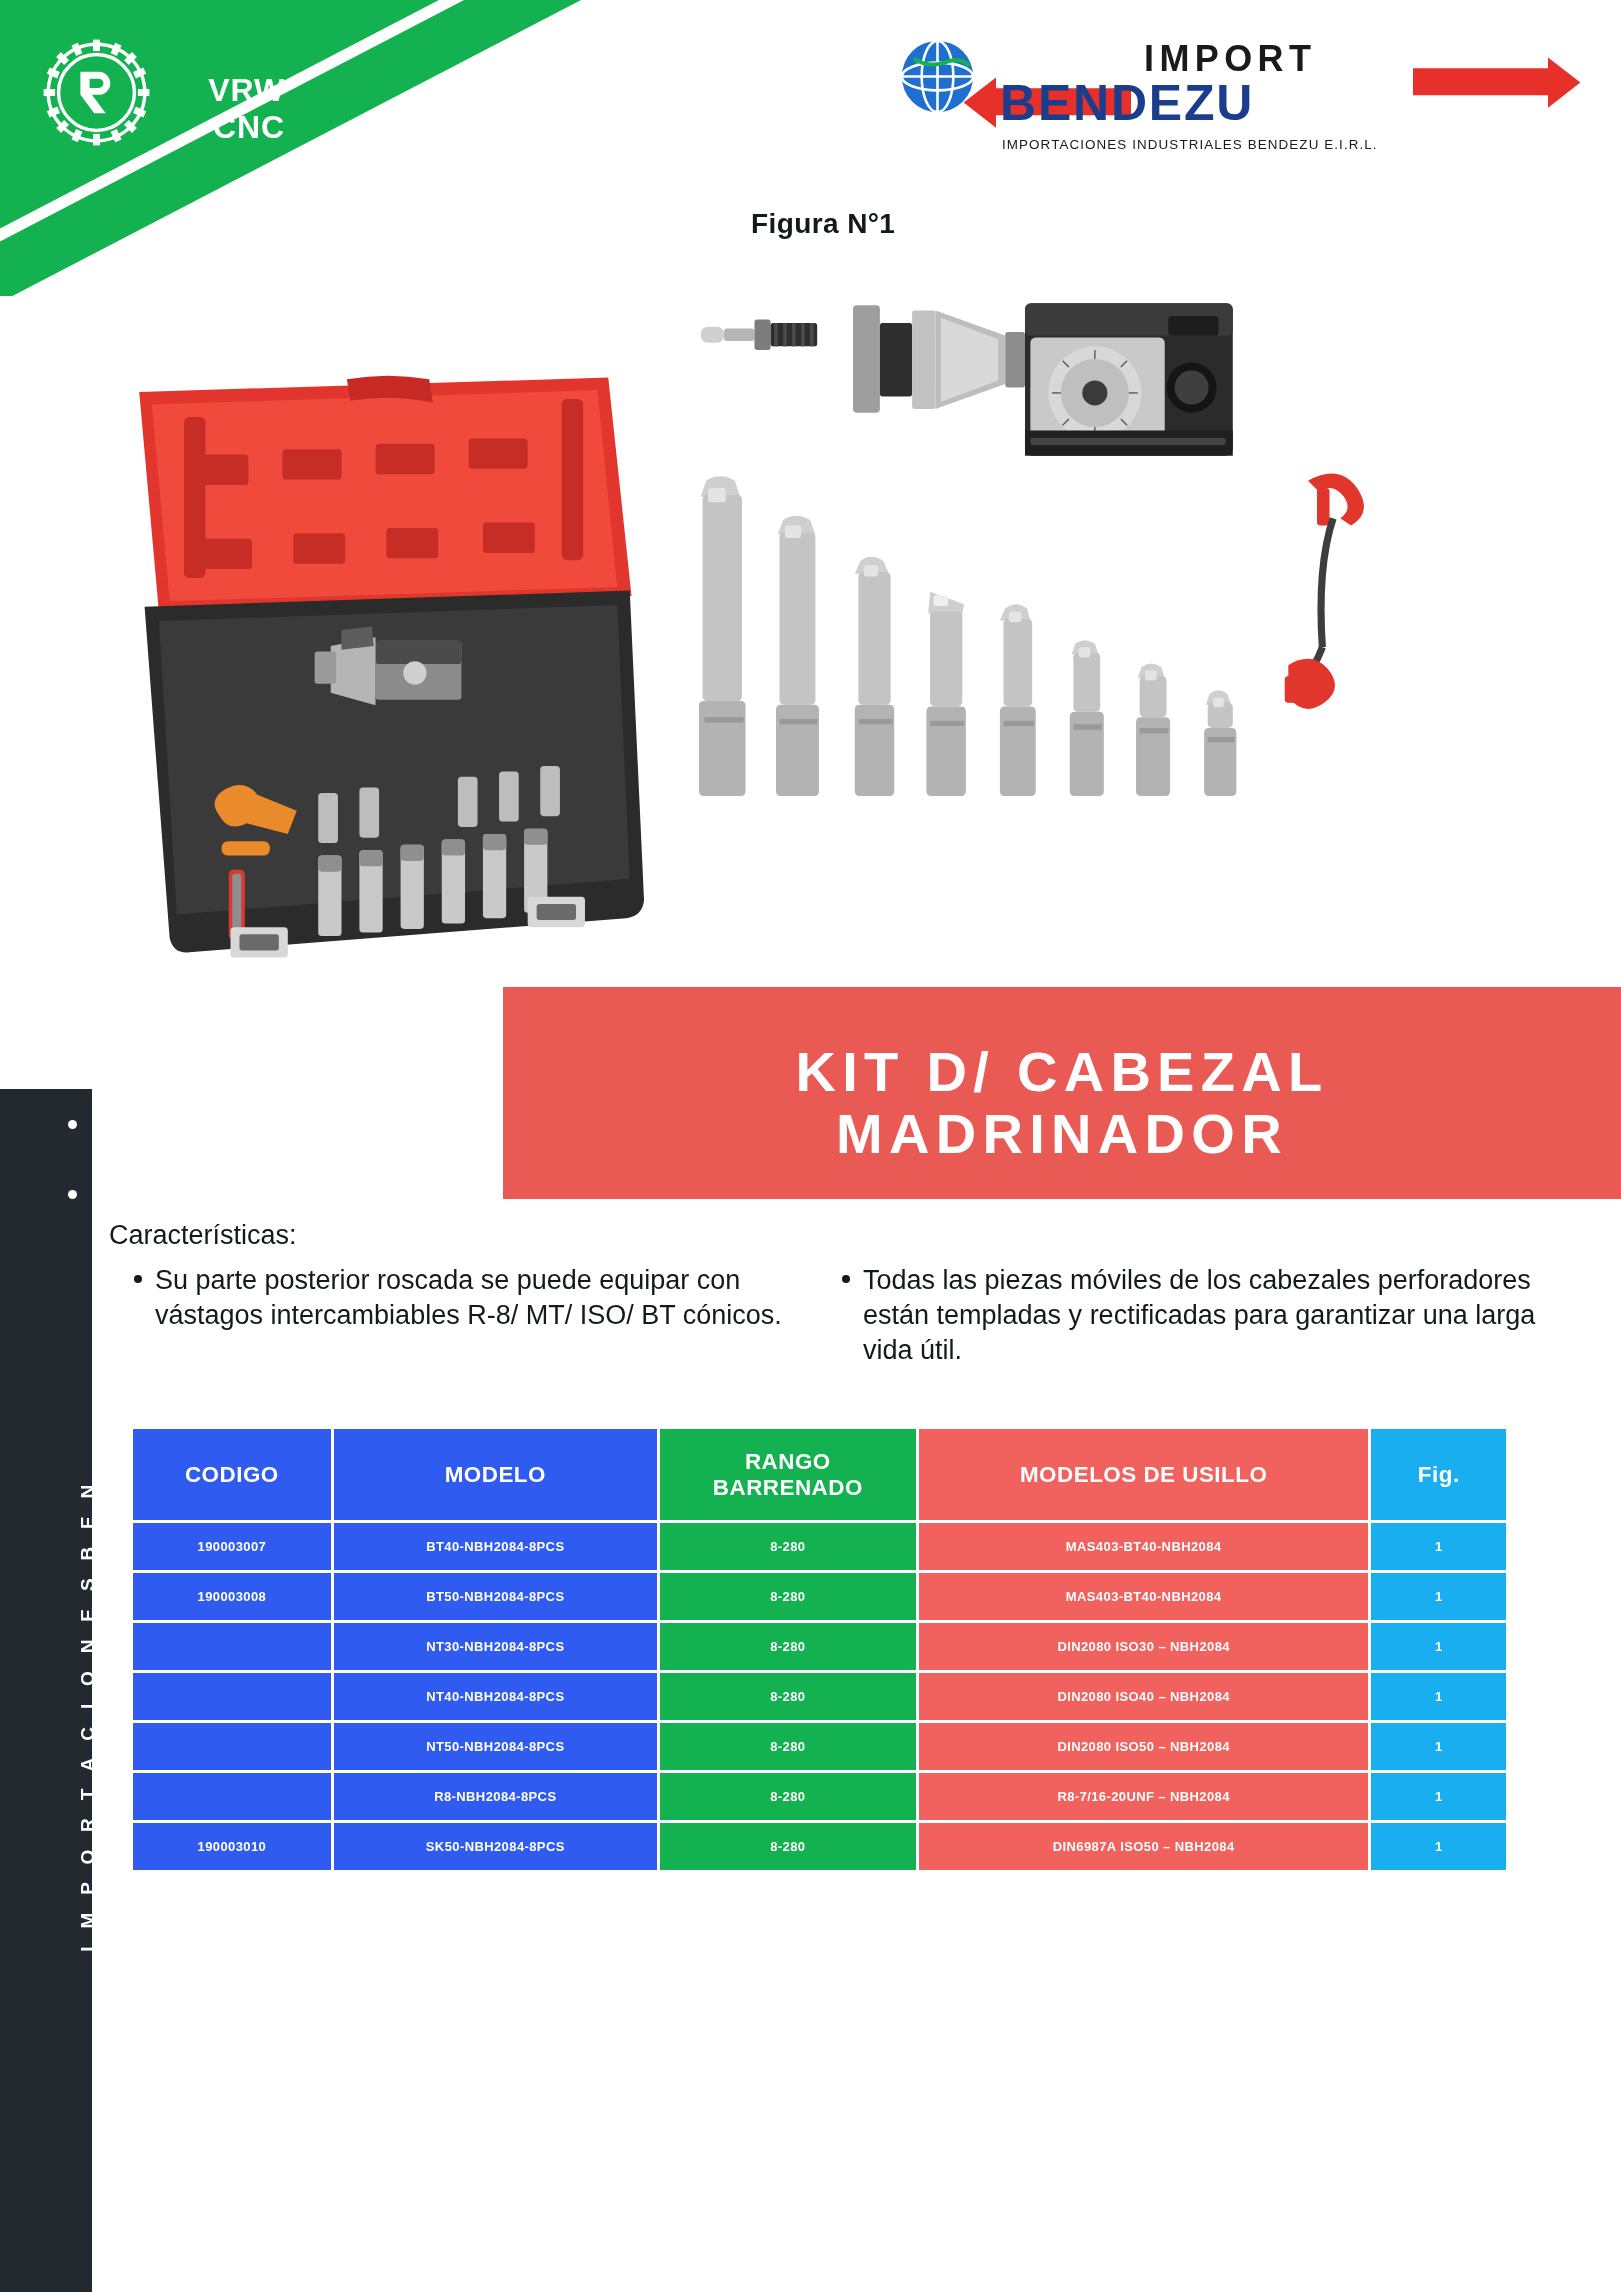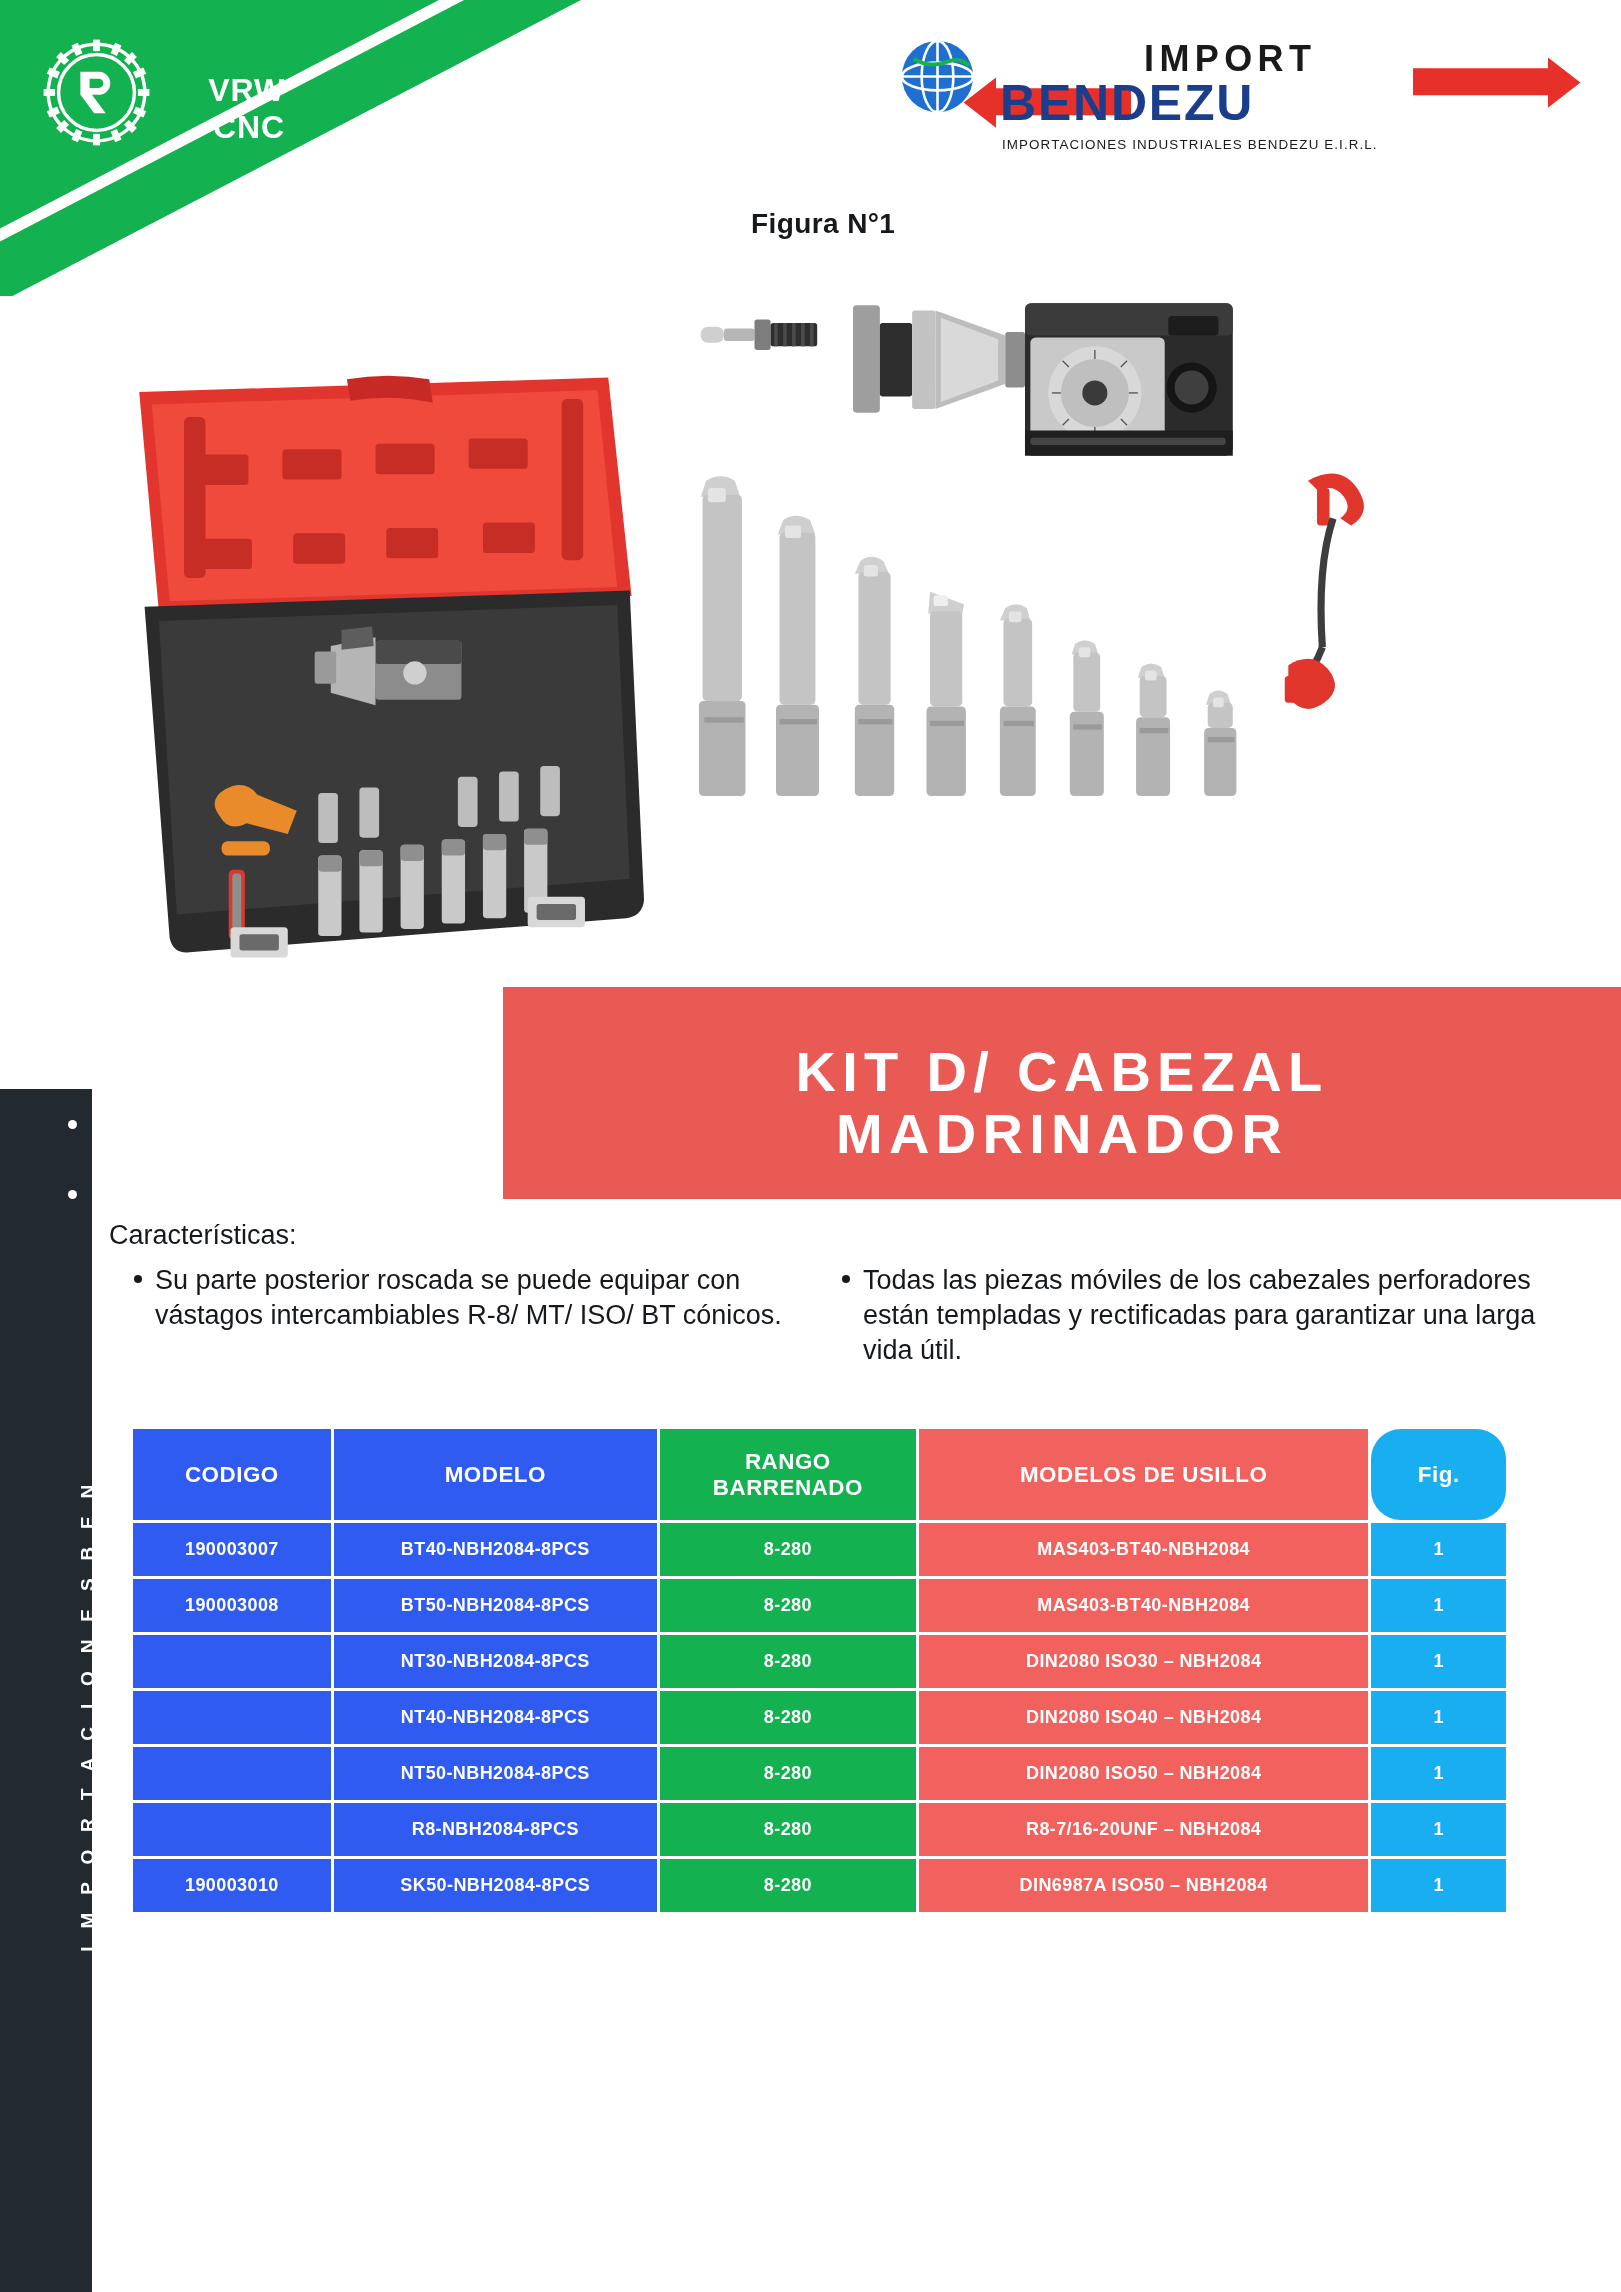--- a/index.html
+++ b/index.html
@@ -229,24 +229,24 @@
     color: #ffffff;
     font-size: 22.4px;
     font-weight: bold;
     letter-spacing: 0.5px;
     padding: 19.7px 5.4px;
     text-align: center;
     vertical-align: middle;
   }
   table.spec th.c-green { background: #13b14f; }
   table.spec th.c-red   { background: #f1615d; }
-  table.spec th.c-cyan  { background: #18aef0; border-radius: 30px; }
+  table.spec th.c-cyan  { background: #18aef0; }
 
   table.spec td {
-    font-size: 18px;
+    font-size: 13px;
     font-weight: bold;
     color: #ffffff;
     text-align: center;
     padding: 16px 18px;
     letter-spacing: 0.4px;
     vertical-align: middle;
     margin-top: 48px;
   }
   td.c-blue  { background: #2f5bf0; }
   td.c-green { background: #13b14f; }

